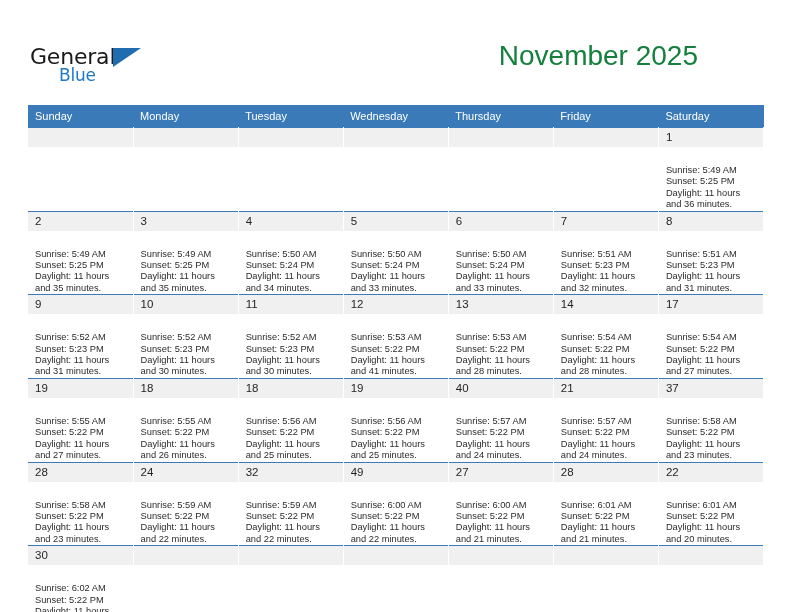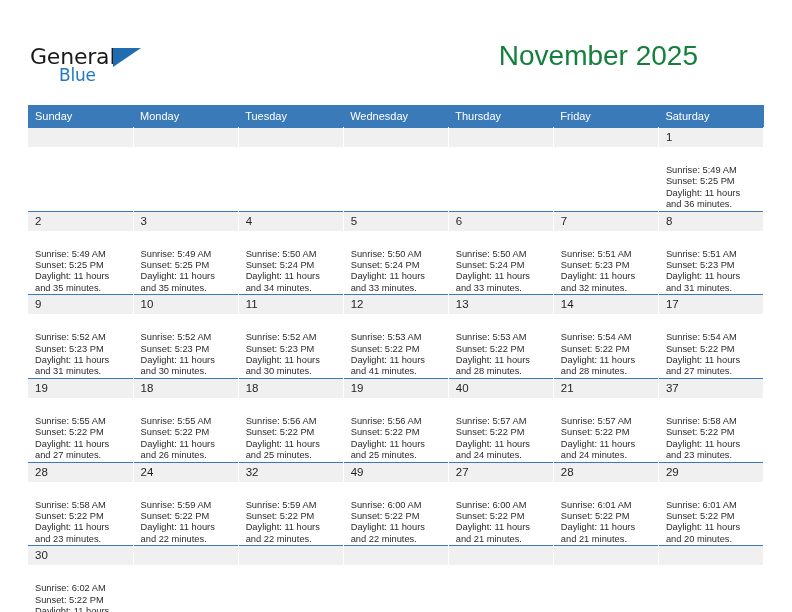--- a/index.html
+++ b/index.html
@@ -442,21 +442,21 @@
             <td>
               <span class="daynum">28</span>
               <div class="cellbody">
                 <div>Sunrise: 6:01 AM</div>
                 <div>Sunset: 5:22 PM</div>
                 <div>Daylight: 11 hours</div>
                 <div>and 21 minutes.</div>
               </div>
             </td>
             <td>
-              <span class="daynum">29</span>
+              <span class="daynum">22</span>
               <div class="cellbody">
                 <div>Sunrise: 6:01 AM</div>
                 <div>Sunset: 5:22 PM</div>
                 <div>Daylight: 11 hours</div>
                 <div>and 20 minutes.</div>
               </div>
             </td>
           </tr>
           <tr class="week">
             <td>

